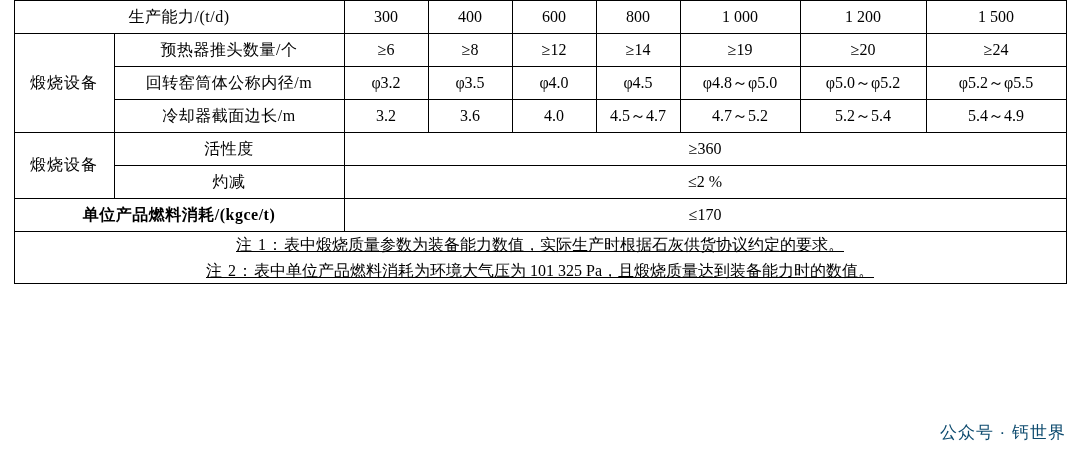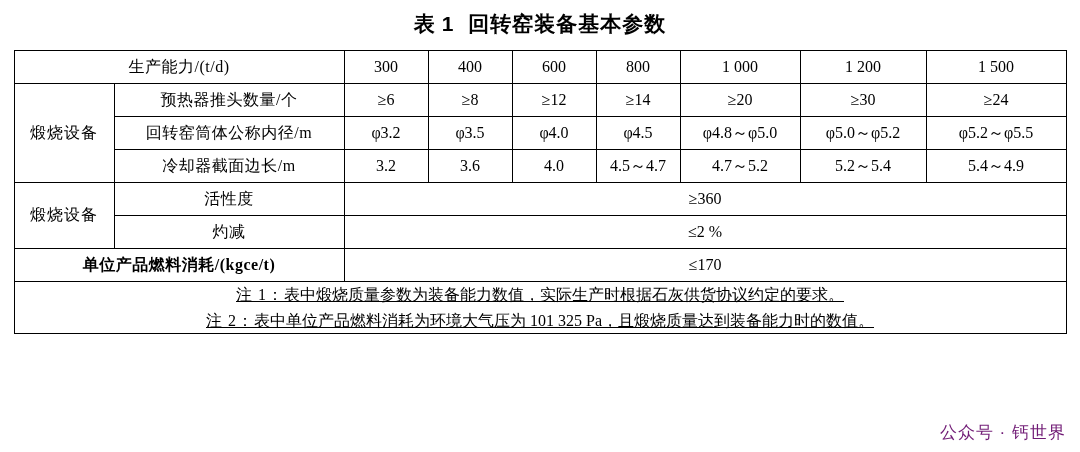--- a/index.html
+++ b/index.html
@@ -93,34 +93,31 @@
     text-decoration: underline;
   }
   .note-line .note-tag {
     letter-spacing: 1px;
   }
   .watermark {
     position: absolute;
     right: 14px;
     bottom: 8px;
     font-size: 17px;
-    color: #701a75;
+    color: #0c4a6e;
     font-family: "Liberation Sans", "DejaVu Sans", sans-serif;
     letter-spacing: 1px;
     white-space: nowrap;
   }
 </style>
 </head>
 <body>
 
 <div class="page">
 
-  <div class="table-title">
-    <span class="t-label">表</span><span class="t-num">1</span><span class="t-text">回转窑装备基本参数</span>
-  </div>
 
   <table class="spec">
     <colgroup>
       <col class="outer-left">
       <col class="row-label">
       <col class="c300">
       <col class="c400">
       <col class="c600">
       <col class="c800">
       <col class="c1000">
@@ -139,22 +136,22 @@
         <td class="val">1 500</td>
       </tr>
 
       <tr>
         <td class="vgroup" rowspan="3">煅烧设备</td>
         <td class="rowname">预热器推头数量/个</td>
         <td class="val">≥6</td>
         <td class="val">≥8</td>
         <td class="val">≥12</td>
         <td class="val">≥14</td>
+        <td class="val">≥19</td>
         <td class="val">≥20</td>
-        <td class="val">≥30</td>
         <td class="val">≥24</td>
       </tr>
 
       <tr>
         <td class="rowname">回转窑筒体公称内径/m</td>
         <td class="val">φ3.2</td>
         <td class="val">φ3.5</td>
         <td class="val">φ4.0</td>
         <td class="val">φ4.5</td>
         <td class="val">φ4.8～φ5.0</td>

